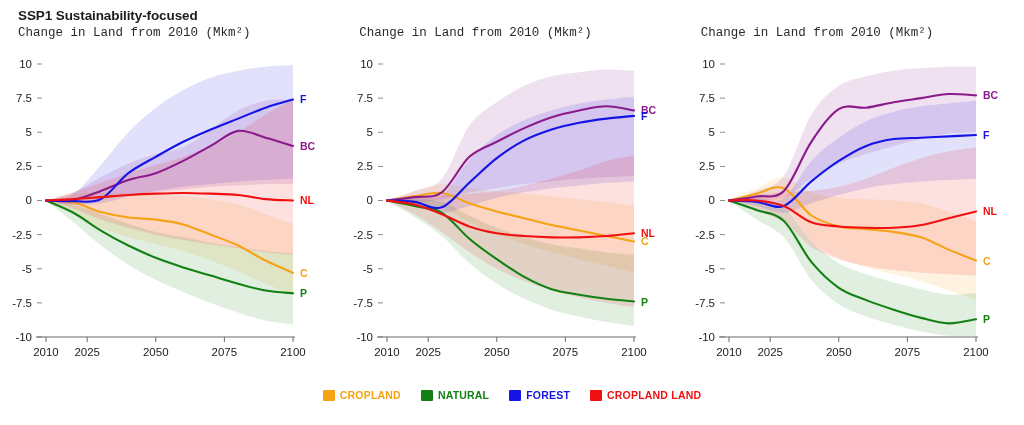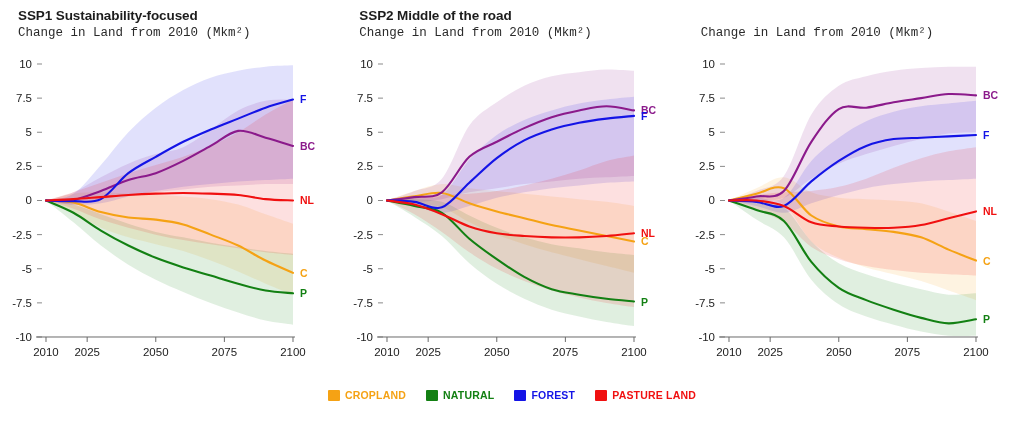--- a/index.html
+++ b/index.html
@@ -147,21 +147,20 @@
           <path d="M 46.00 200.50 C 50.57 200.61, 64.30 201.41, 73.44 201.18 C 82.59 200.96, 91.74 203.80, 100.89 199.13 C 110.04 194.47, 119.19 180.25, 128.33 173.20 C 137.48 166.15, 146.63 162.05, 155.78 156.82 C 164.93 151.59, 174.07 146.35, 183.22 141.80 C 192.37 137.25, 201.52 133.39, 210.67 129.52 C 219.81 125.65, 228.96 122.24, 238.11 118.60 C 247.26 114.96, 256.41 110.86, 265.56 107.68 C 274.70 104.49, 288.43 100.86, 293.00 99.49" fill="none" stroke="#1414E6" stroke-width="2.1" stroke-linecap="round" stroke-linejoin="round"></path>
           <path d="M 46.00 200.50 C 50.57 200.27, 64.30 199.70, 73.44 199.13 C 82.59 198.57, 91.74 197.77, 100.89 197.09 C 110.04 196.41, 119.19 195.61, 128.33 195.04 C 137.48 194.47, 146.63 194.02, 155.78 193.67 C 164.93 193.33, 174.07 192.99, 183.22 192.99 C 192.37 192.99, 201.52 193.33, 210.67 193.67 C 219.81 194.02, 228.96 194.13, 238.11 195.04 C 247.26 195.95, 256.41 198.22, 265.56 199.13 C 274.70 200.04, 288.43 200.27, 293.00 200.50" fill="none" stroke="#F01010" stroke-width="2.1" stroke-linecap="round" stroke-linejoin="round"></path>
           <text x="300" y="103.49000000000004" class="end-label" fill="#1414E6">F</text>
           <text x="300" y="149.9" class="end-label" fill="#8B1A8B">BC</text>
           <text x="300" y="204.5" class="end-label" fill="#F01010">NL</text>
           <text x="300" y="276.845" class="end-label" fill="#F5A214">C</text>
           <text x="300" y="297.32" class="end-label" fill="#138013">P</text>
         </svg>
       </div>
       <div class="panel">
-        <div class="panel-title">SSP2 Middle of the road</div>
         <div class="panel-subtitle">Change in Land from 2010 (Mkm²)</div>
         <svg class="plot-svg" viewBox="0 0 341.333 378" width="341.333" height="378">
           <line x1="37" x2="42" y1="64" y2="64" stroke="#8a8a8a" stroke-width="1"></line>
           <text x="32" y="68" class="ytick-label">10</text>
           <line x1="37" x2="42" y1="98.125" y2="98.125" stroke="#8a8a8a" stroke-width="1"></line>
           <text x="32" y="102.125" class="ytick-label">7.5</text>
           <line x1="37" x2="42" y1="132.25" y2="132.25" stroke="#8a8a8a" stroke-width="1"></line>
           <text x="32" y="136.25" class="ytick-label">5</text>
           <line x1="37" x2="42" y1="166.375" y2="166.375" stroke="#8a8a8a" stroke-width="1"></line>
           <text x="32" y="170.375" class="ytick-label">2.5</text>
@@ -261,16 +260,16 @@
       <div class="legend-item">
         <span class="legend-swatch" style="background: rgb(19, 128, 19);"></span>
         <span class="legend-label" style="color: rgb(19, 128, 19);">NATURAL</span>
       </div>
       <div class="legend-item">
         <span class="legend-swatch" style="background: rgb(20, 20, 230);"></span>
         <span class="legend-label" style="color: rgb(20, 20, 230);">FOREST</span>
       </div>
       <div class="legend-item">
         <span class="legend-swatch" style="background: rgb(240, 16, 16);"></span>
-        <span class="legend-label" style="color: rgb(240, 16, 16);">PASTURE LAND</span>
+        <span class="legend-label" style="color: rgb(240, 16, 16);">CROPLAND LAND</span>
       </div>
     </div>
 </div>
 
 </body></html>

